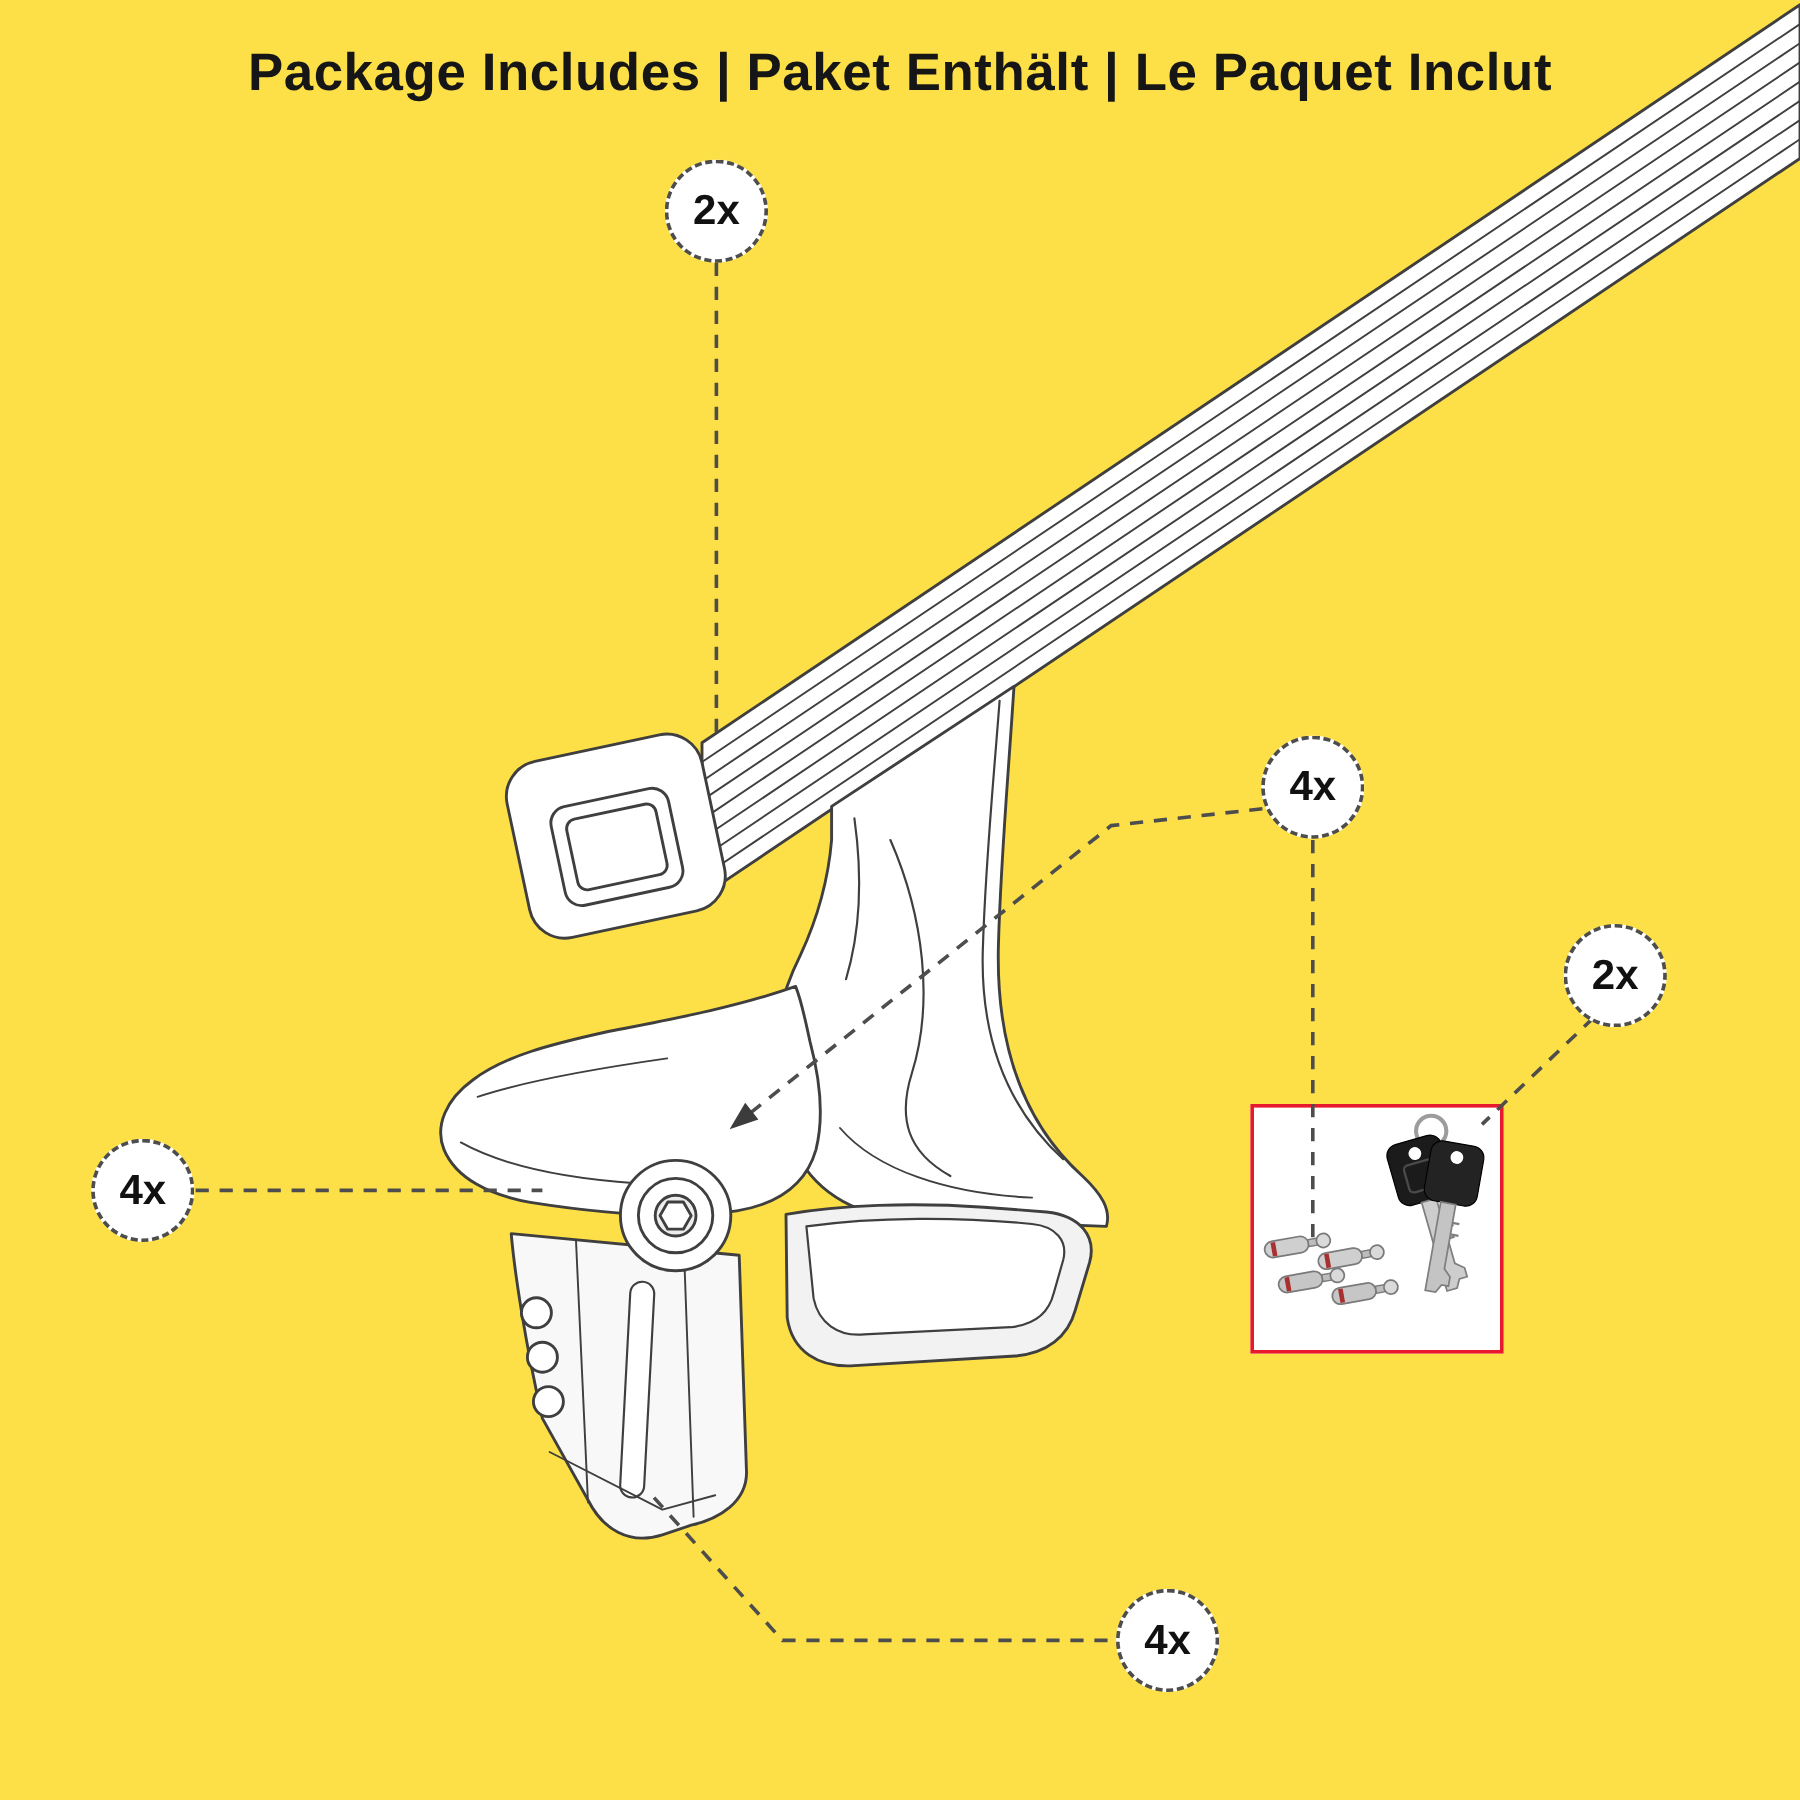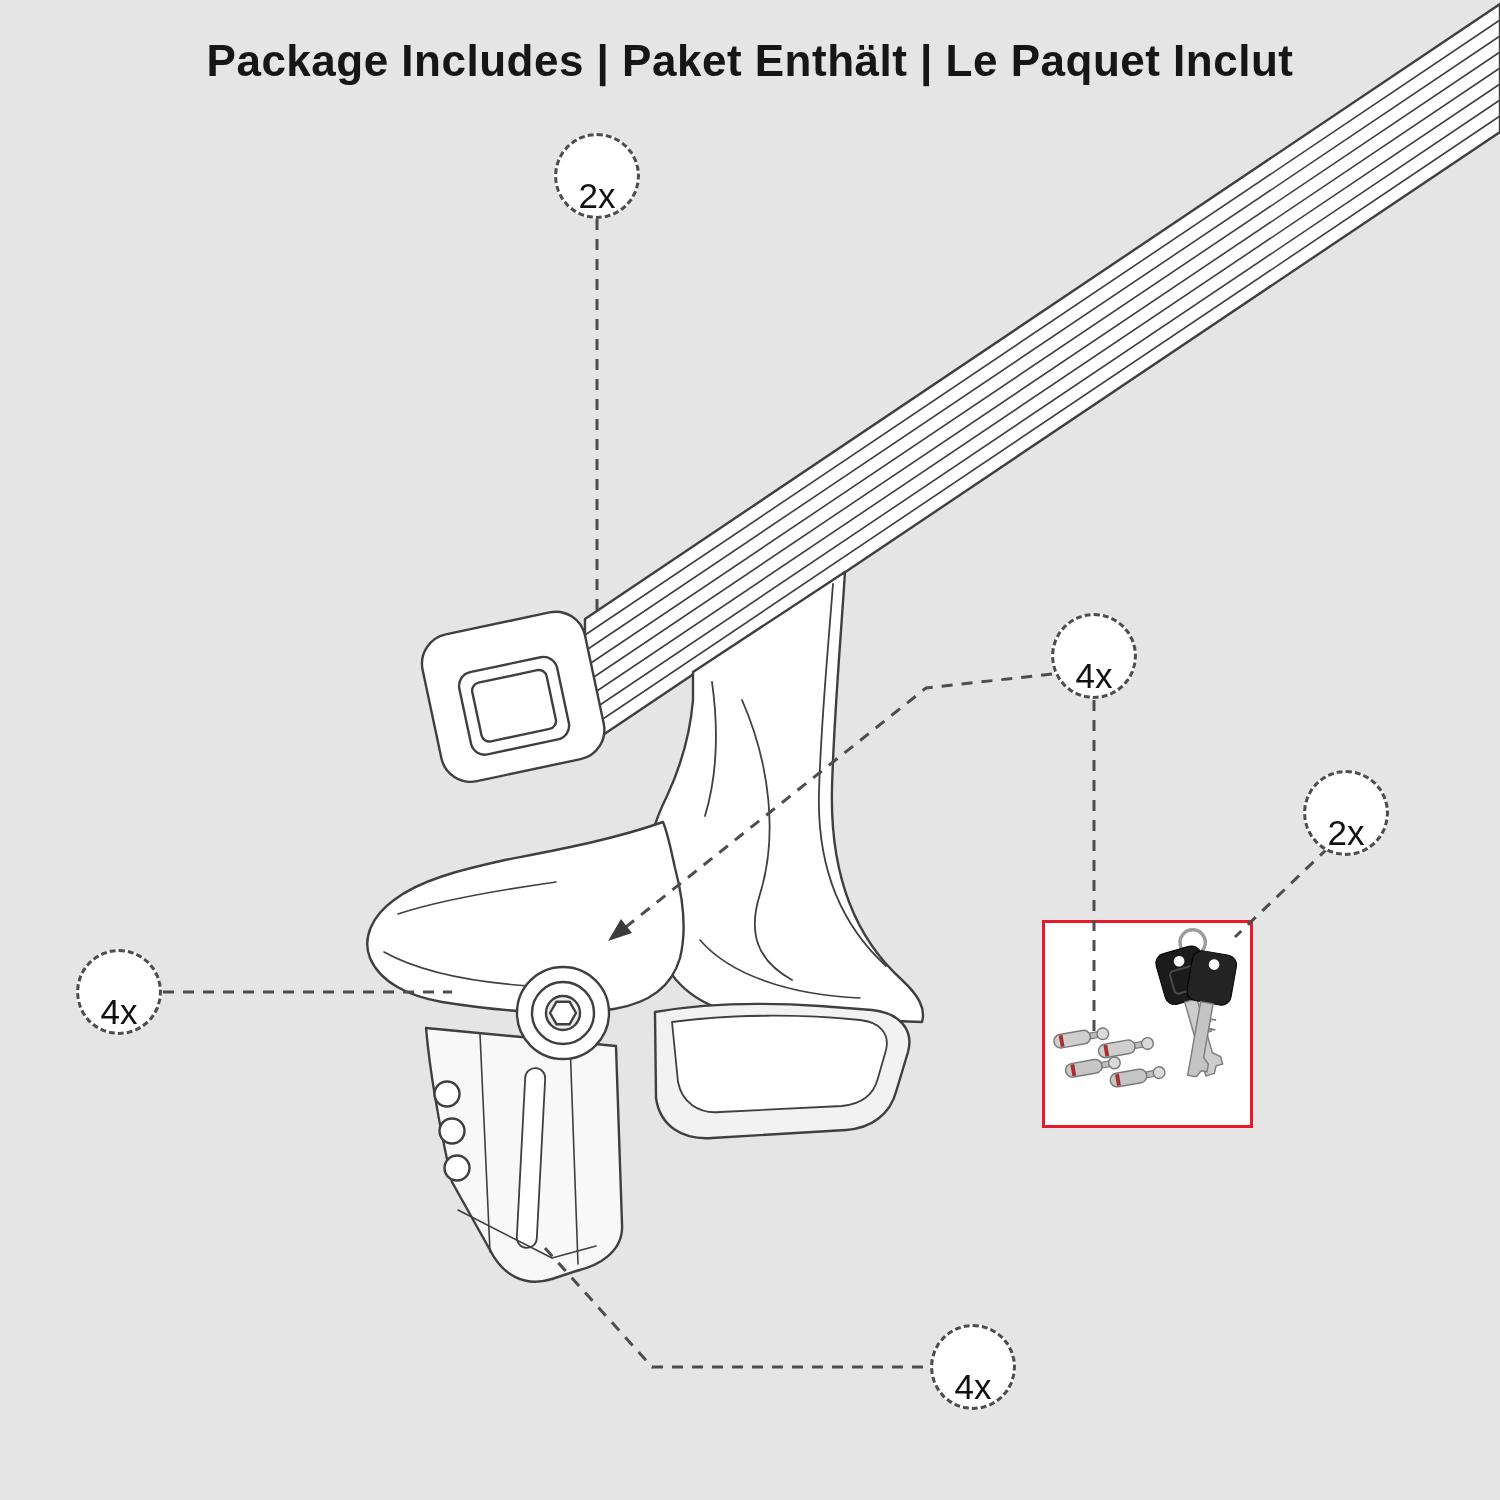--- a/index.html
+++ b/index.html
@@ -1,20 +1,20 @@
 <!DOCTYPE html>
 <html><head>
 <meta charset="utf-8">
 <style>
   html, body { margin: 0; padding: 0; background: #ffffff; }
   .canvas {
     position: relative;
     width: 1500px;
     height: 1500px;
-    background: #e5e5e5;
+    background: #fde047;
     font-family: "Liberation Sans", sans-serif;
     overflow: hidden;
   }
   .title {
     position: absolute;
     top: 36px;
     left: 0;
     width: 100%;
     text-align: center;
     font-size: 44px;
@@ -29,24 +29,24 @@
   }
   .callout {
     position: absolute;
     width: 86px;
     height: 86px;
     box-sizing: border-box;
     border: 3.5px dashed #4d4d4d;
     border-radius: 50%;
     background: #ffffff;
     display: flex;
-    align-items: flex-end;
+    align-items: center;
     justify-content: center;
     font-size: 35px;
-    font-weight: 400;
+    font-weight: 700;
     color: #111111;
   }
   .hardware-box {
     position: absolute;
     left: 1042px;
     top: 920px;
     width: 211px;
     height: 208px;
     box-sizing: border-box;
     border: 3px solid #e8192c;

